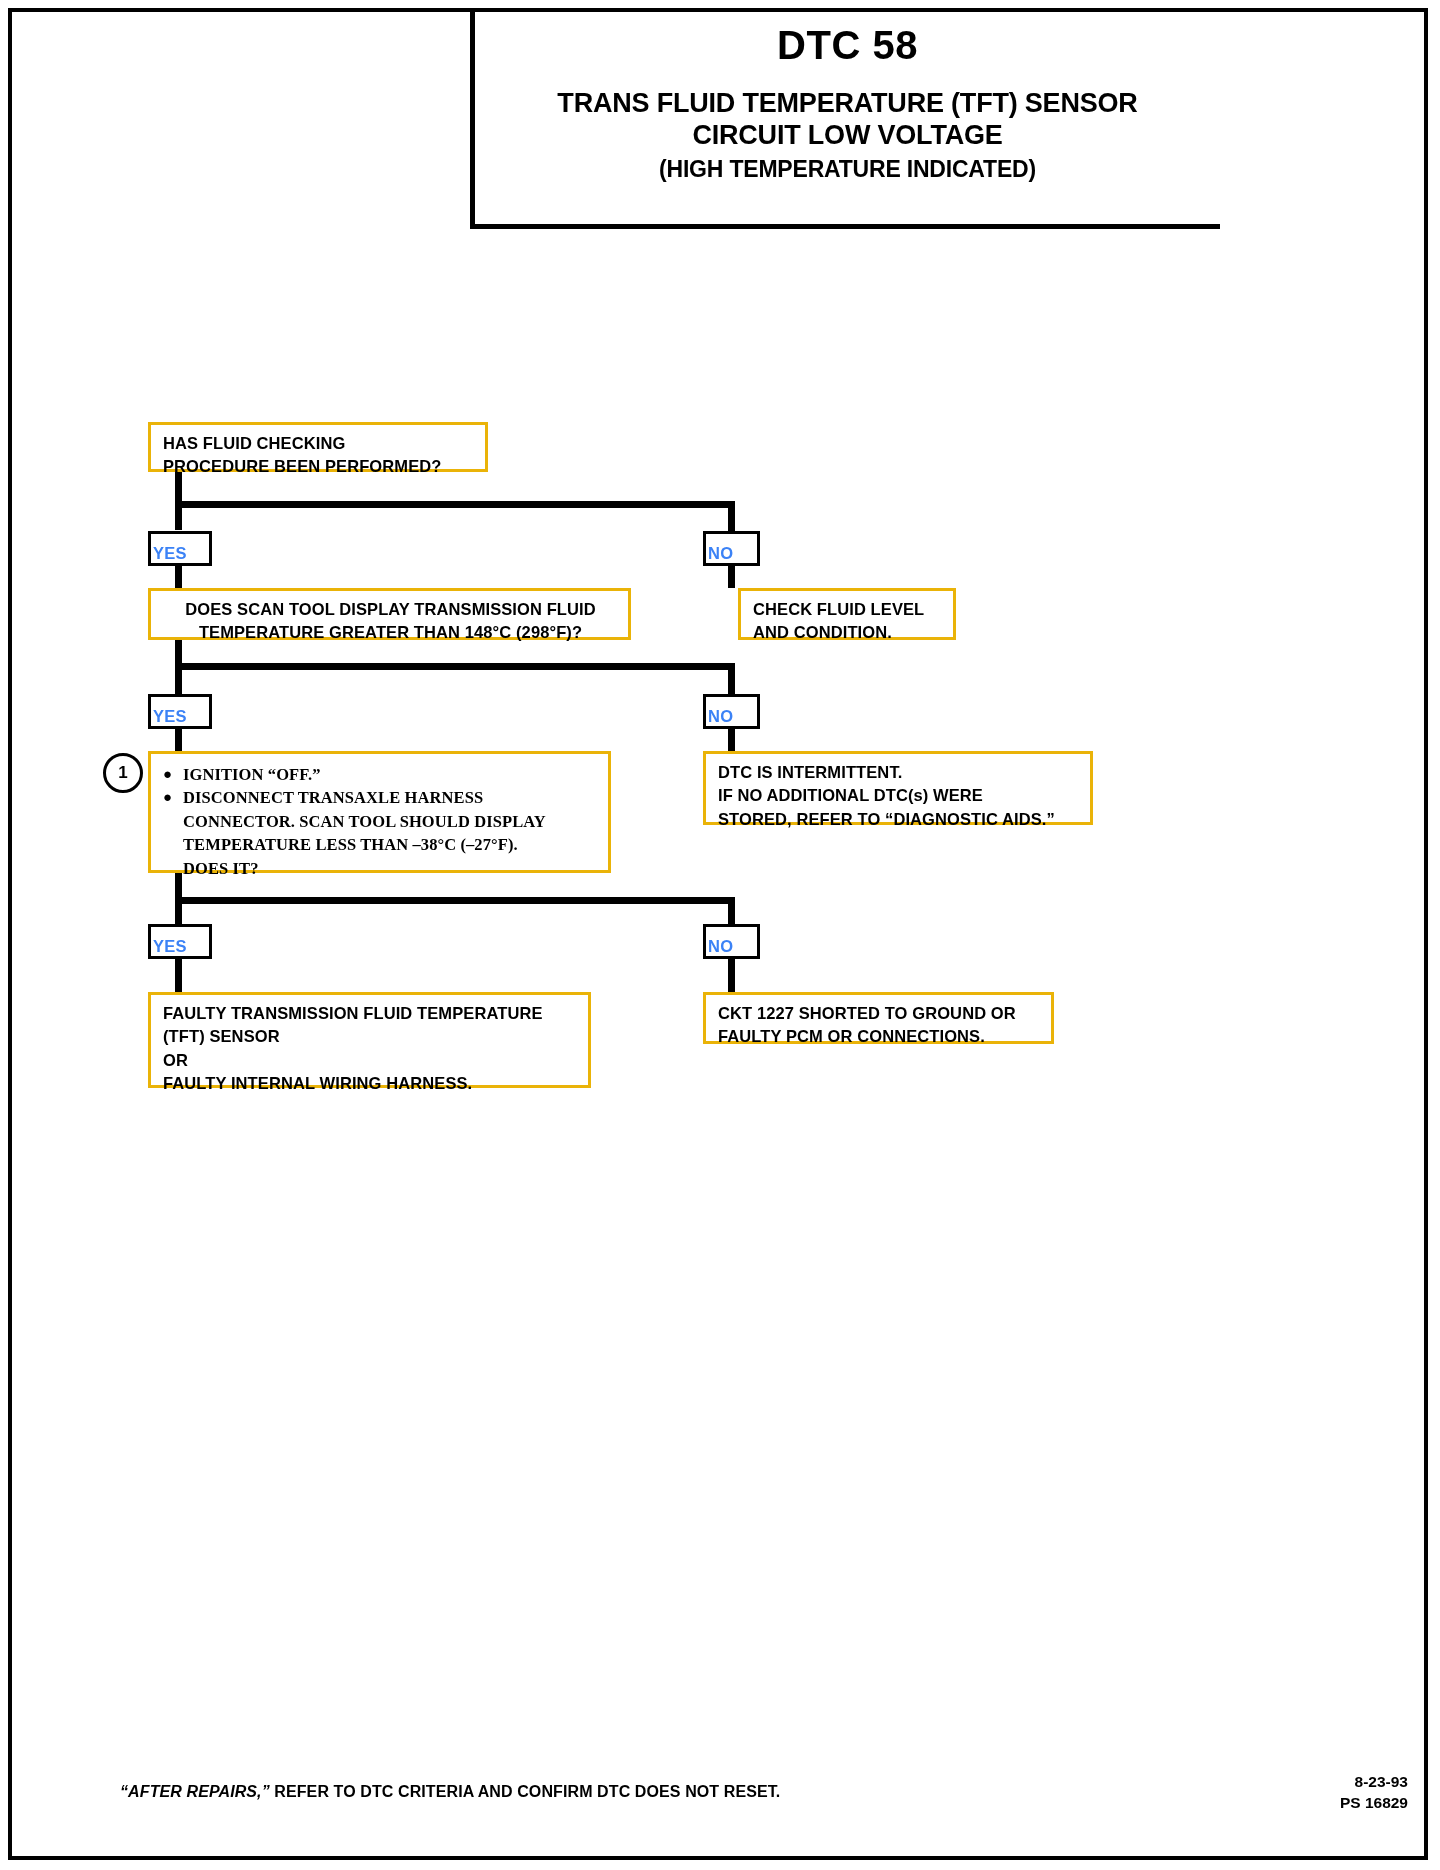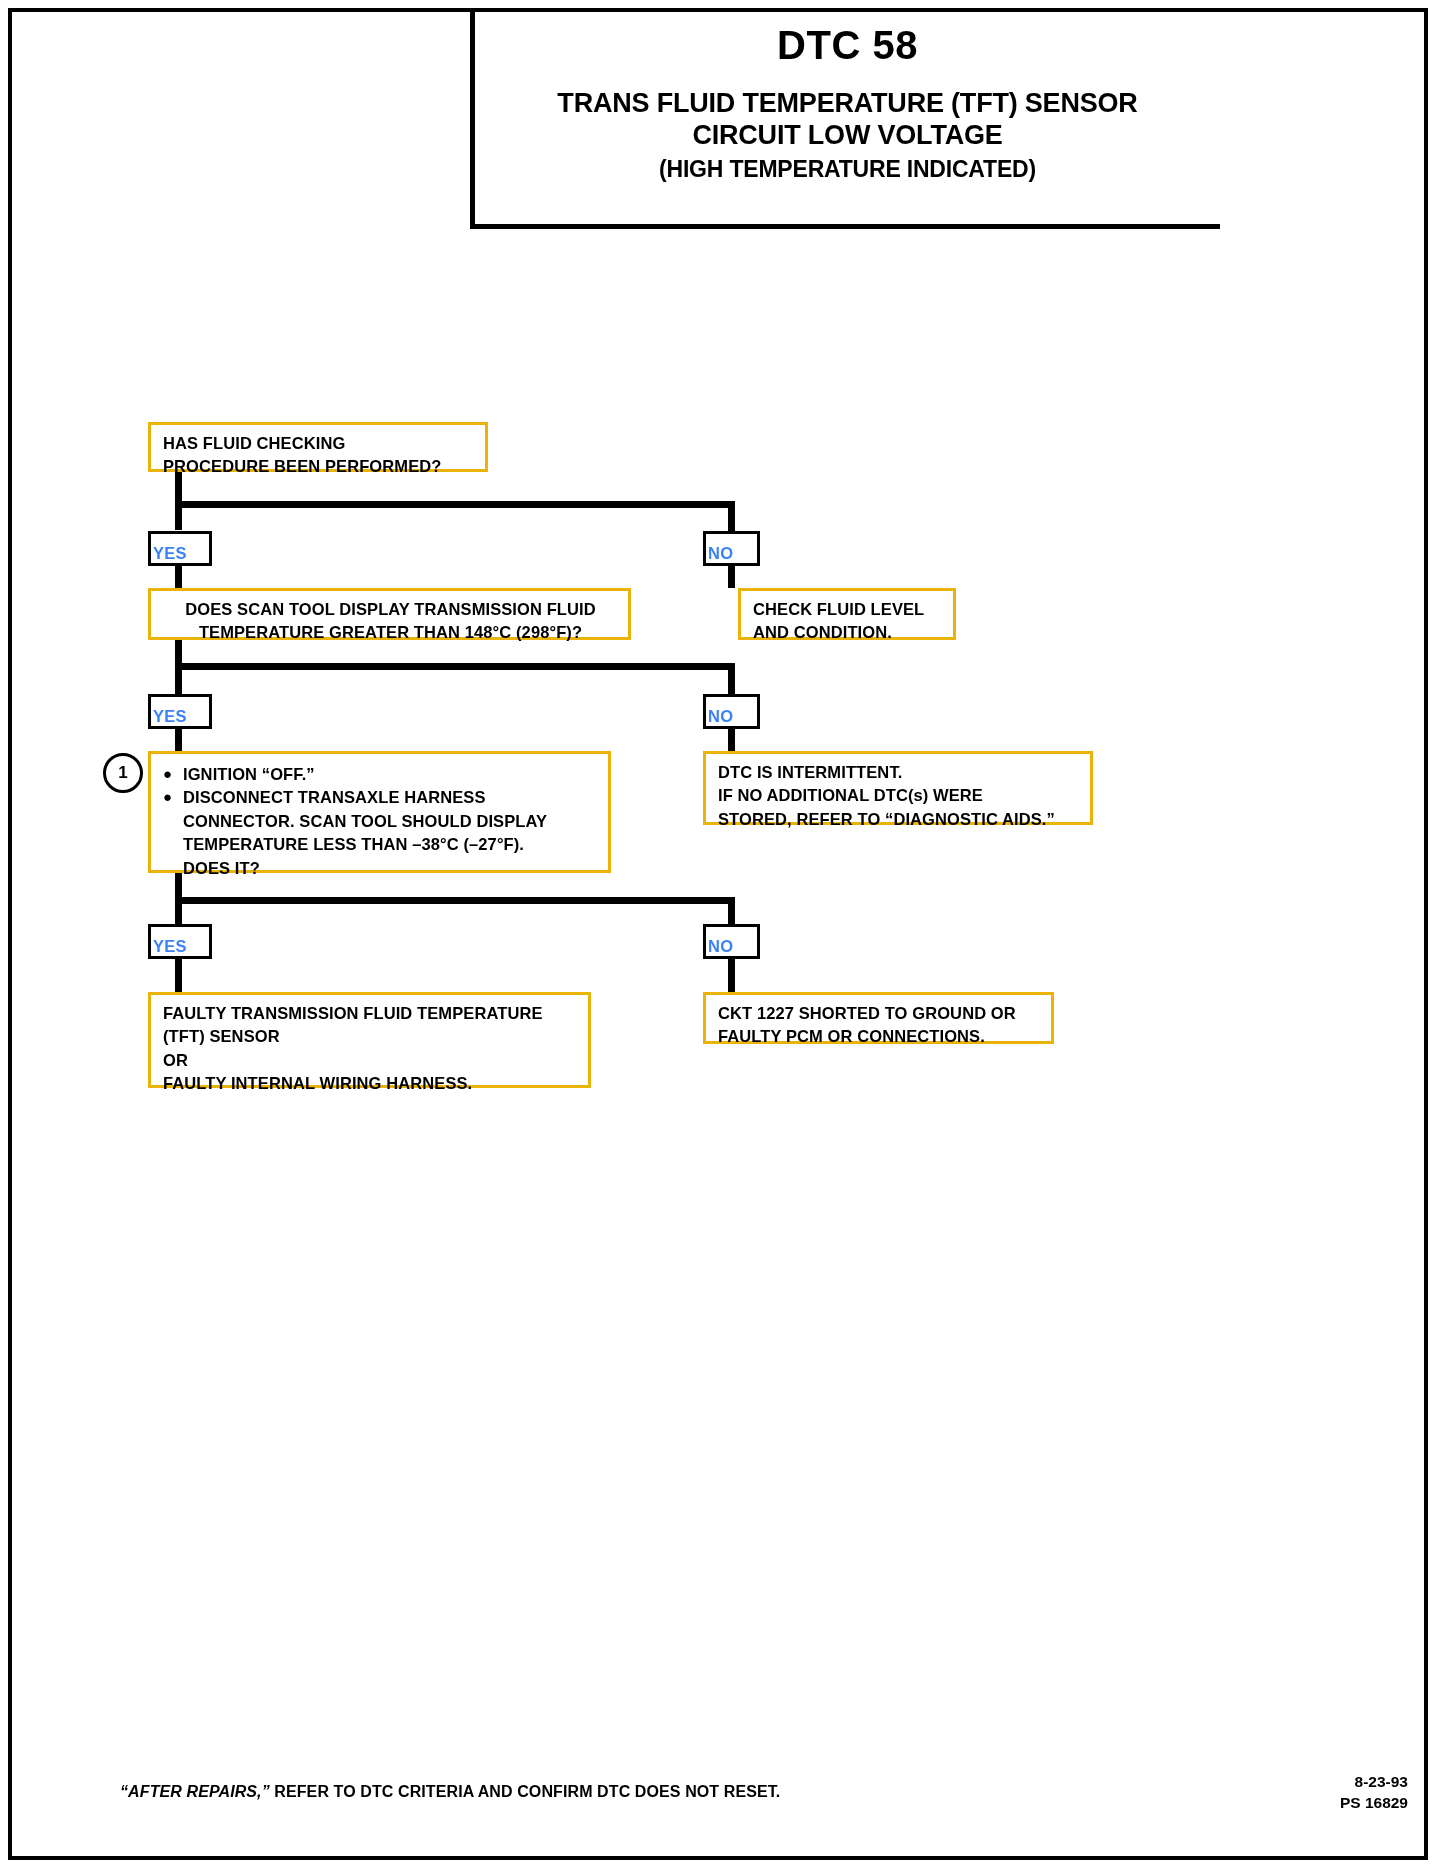--- a/index.html
+++ b/index.html
@@ -114,20 +114,21 @@
   }
   .bullet-dot {
     width: 20px;
     flex: 0 0 20px;
     font-size: 15px;
     line-height: 1.42;
     text-align: left;
   }
   .bullet-text {
     flex: 1;
+    font-family: Liberation Serif, serif;
   }
   
   .footer-note {
     position: absolute;
     left: 120px;
     top: 1783px;
     font-size: 16px;
     font-weight: bold;
     color: #000;
     letter-spacing: 0.1px;

